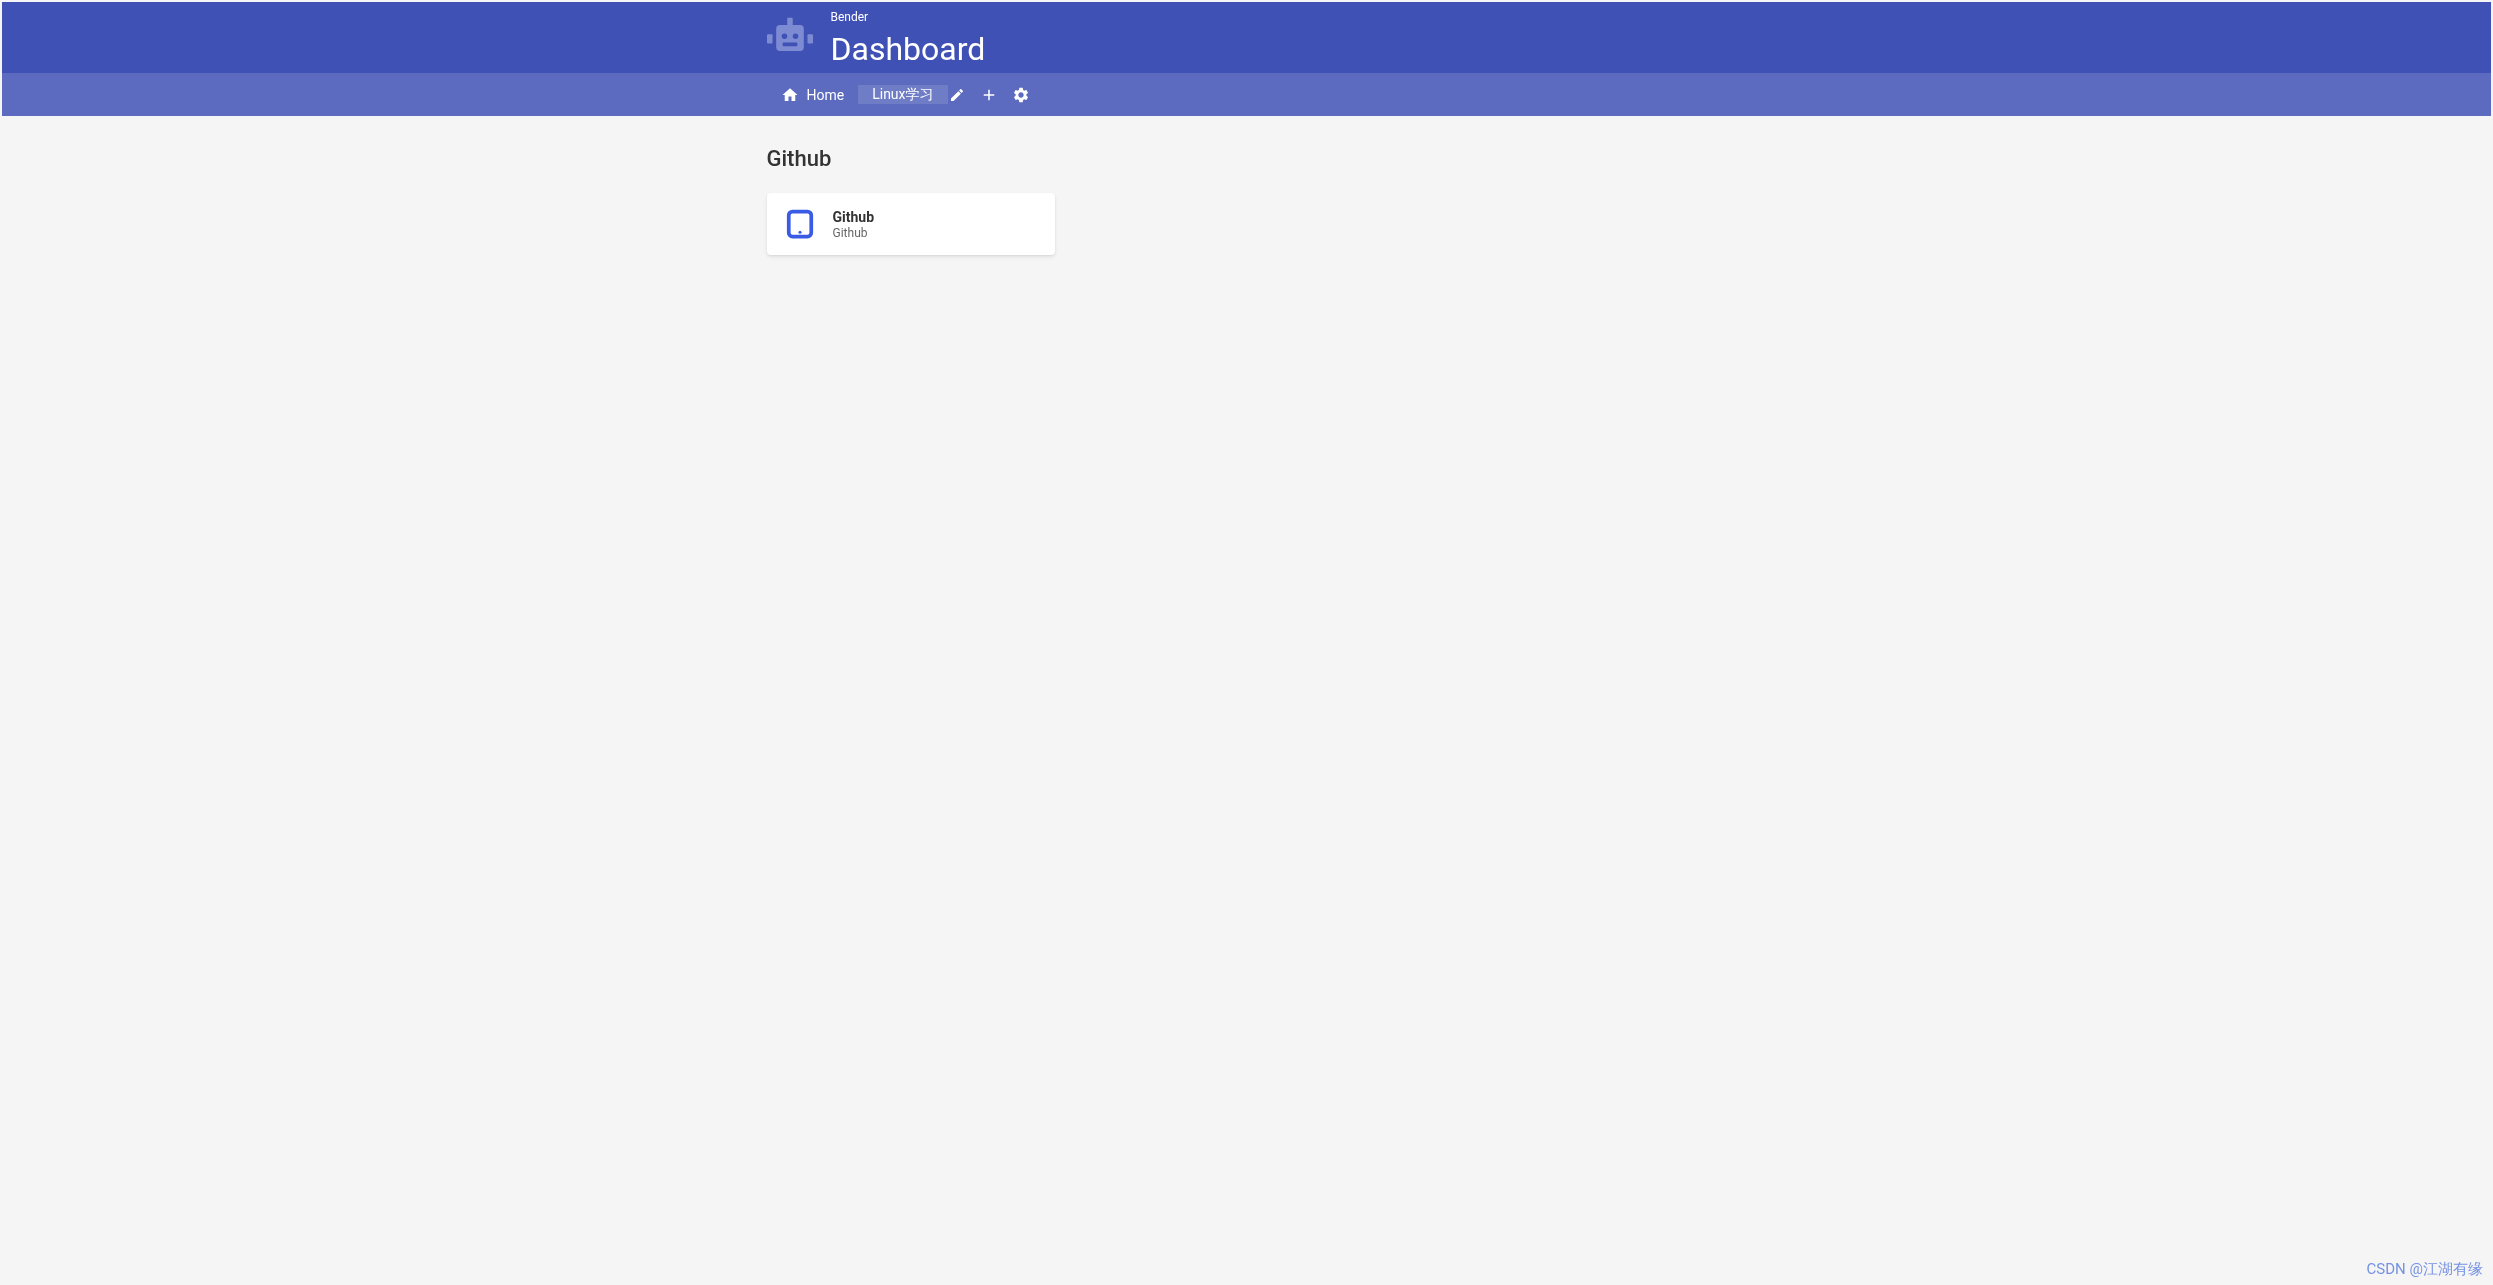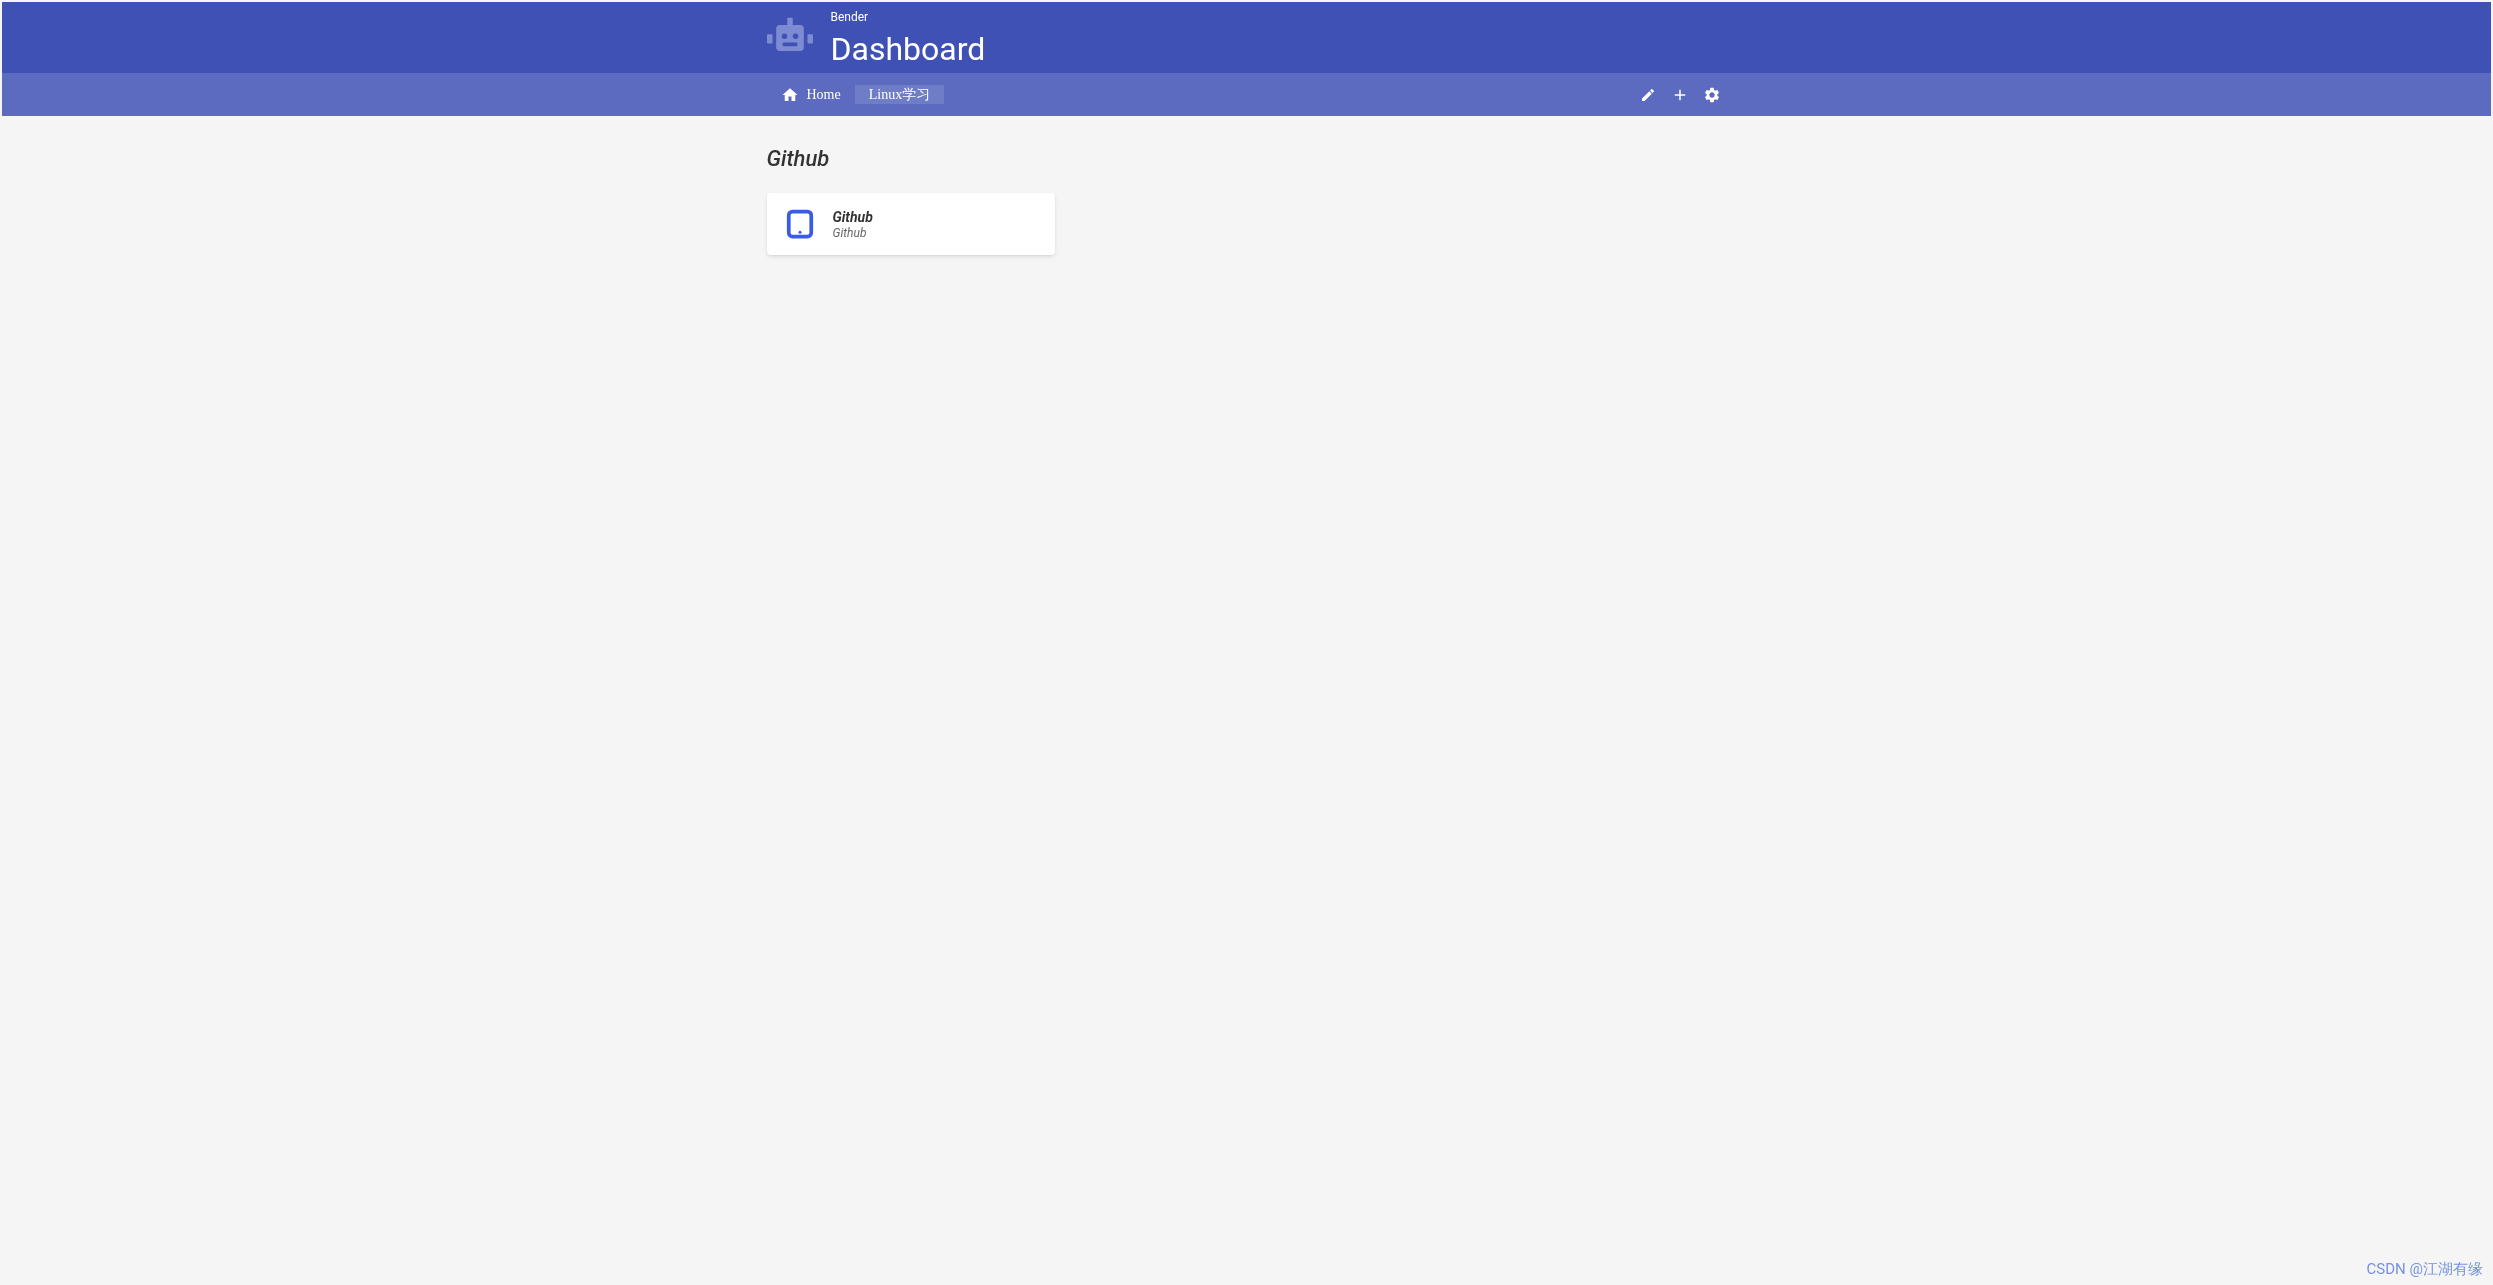--- a/index.html
+++ b/index.html
@@ -74,22 +74,20 @@
       align-items: stretch;
       padding: 0 20px;
     }
     
     .navbar-inner {
       max-width: 960px;
       width: 100%;
       margin: 12px auto;
       display: flex;
       align-items: stretch;
-      justify-content: space-between;
-      font-family: Liberation Serif, serif;
     }
     
     .nav-tabs {
       display: flex;
       align-items: stretch;
     }
     
     .nav-tab {
       display: flex;
       align-items: center;
@@ -126,21 +124,20 @@
       align-items: center;
       justify-content: center;
       color: #fff;
       cursor: pointer;
     }
     
     .content {
       flex: 1;
       background: #f5f5f5;
       padding: 30px 20px;
-      font-style: italic;
     }
     
     .content-inner {
       max-width: 960px;
       margin: 0 auto;
     }
     
     .section-title {
       font-size: 22px;
       font-weight: 500;

